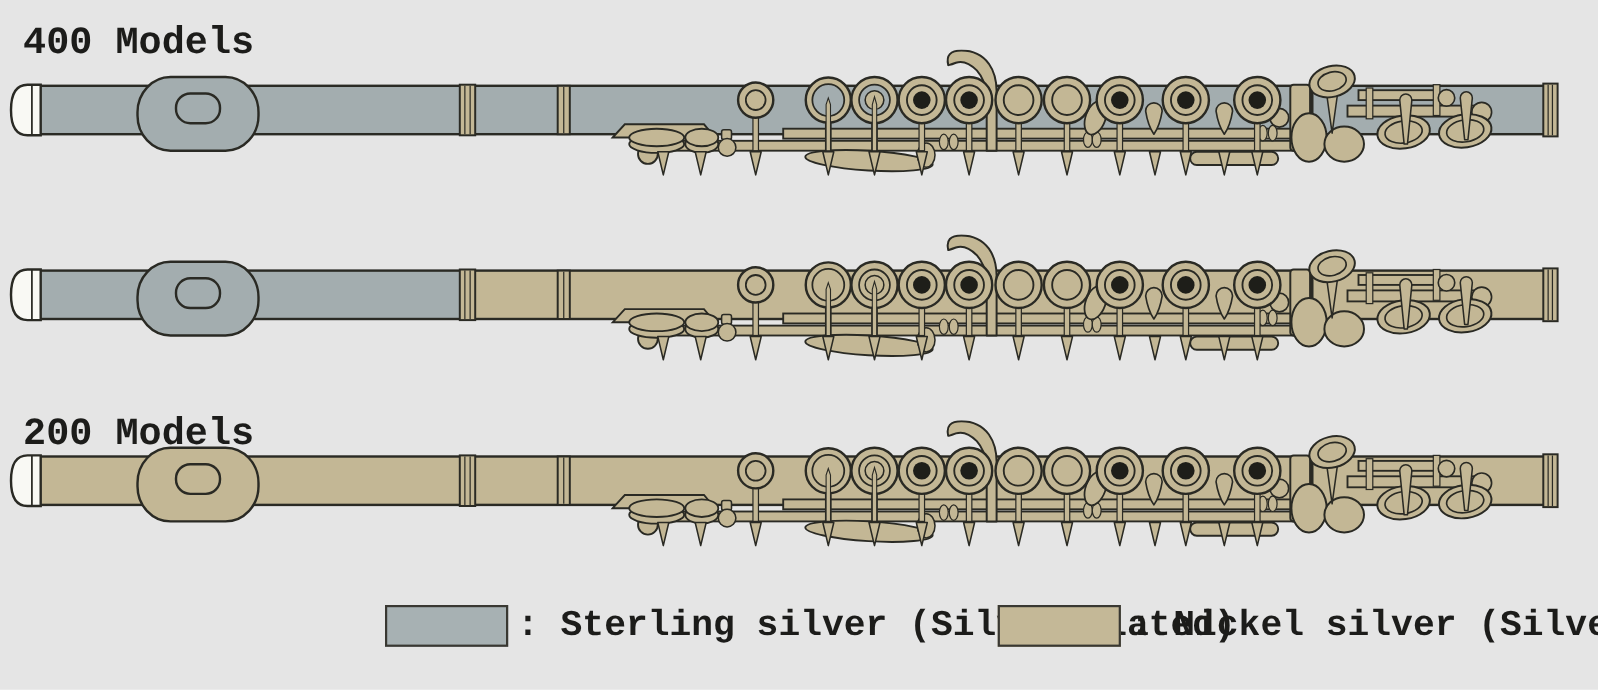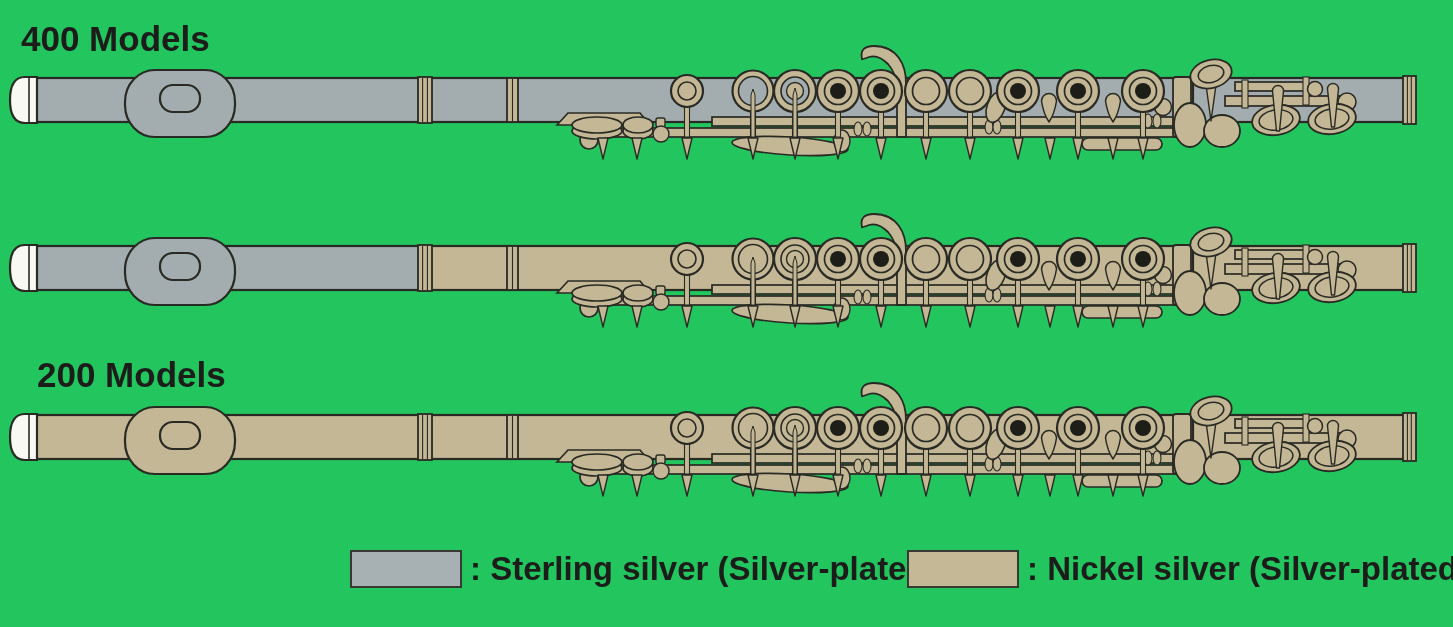--- a/index.html
+++ b/index.html
@@ -12,21 +12,21 @@
   .model-label{
     position:absolute;
     left:21px;
     font-size:35px;
     line-height:42px;
     font-weight:600;
     letter-spacing:0px;
   }
   .row1-label{top:18px;}
   .row2-label{top:186px;}
-  .row3-label{top:354px;margin-left:16px;}
+  .row3-label{top:374px;}
   .flute{
     position:absolute;left:0;width:1453px;height:125px;display:block;
   }
   .row1-flute{top:45px;}
   .row2-flute{top:213px;}
   .row3-flute{top:382px;}
   .legend{
     position:absolute;top:549px;left:0;width:1453px;height:44px;
   }
   .legend-item{
@@ -45,21 +45,21 @@
     margin-left:8px;
     font-size:33px;
     line-height:40px;
     font-weight:600;
     white-space:nowrap;
   }
 </style>
 </head>
 <body>
 
-<div id="canvas" style="background: #22c55e; color: rgb(28, 28, 26);">
+<div id="canvas" style="background: #e5e5e5; color: rgb(28, 28, 26); font-family: Liberation Mono, monospace;">
 
   <div class="model-label row1-label">400 Models</div>
   <svg class="flute row1-flute" viewBox="0 0 1453 125">
       <rect x="36" y="33" width="389" height="44" fill="#a3adaf" stroke="#2a2a24" stroke-width="2.2"></rect>
       <rect x="425" y="33" width="768" height="44" fill="#a3adaf" stroke="#2a2a24" stroke-width="2.2"></rect>
       <rect x="1193" y="33" width="212" height="44" fill="#a3adaf" stroke="#2a2a24" stroke-width="2.2"></rect>
       <path d="M37 32 L37 78 L25 78 Q10 78 10 55 Q10 32 25 32 Z" fill="#f9f9f4" stroke="#2a2a24" stroke-width="2.2"></path>
       <line x1="29" y1="32" x2="29" y2="78" stroke="#2a2a24" stroke-width="1.6"></line>
       <rect x="125" y="25" width="110" height="67" rx="30" ry="32" fill="#a3adaf" stroke="#2a2a24" stroke-width="2.2"></rect>
       <rect x="160" y="40" width="40" height="27" rx="13" fill="#a3adaf" stroke="#2a2a24" stroke-width="2.2"></rect>

